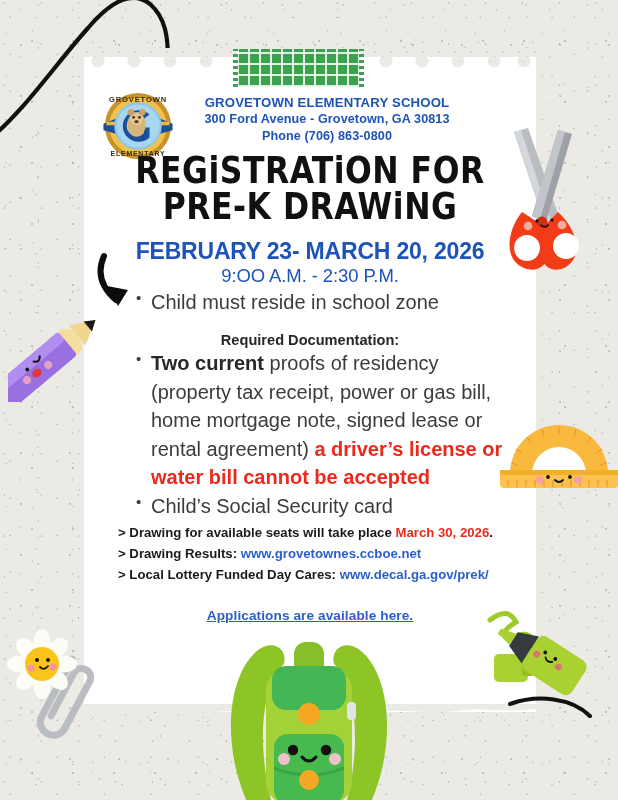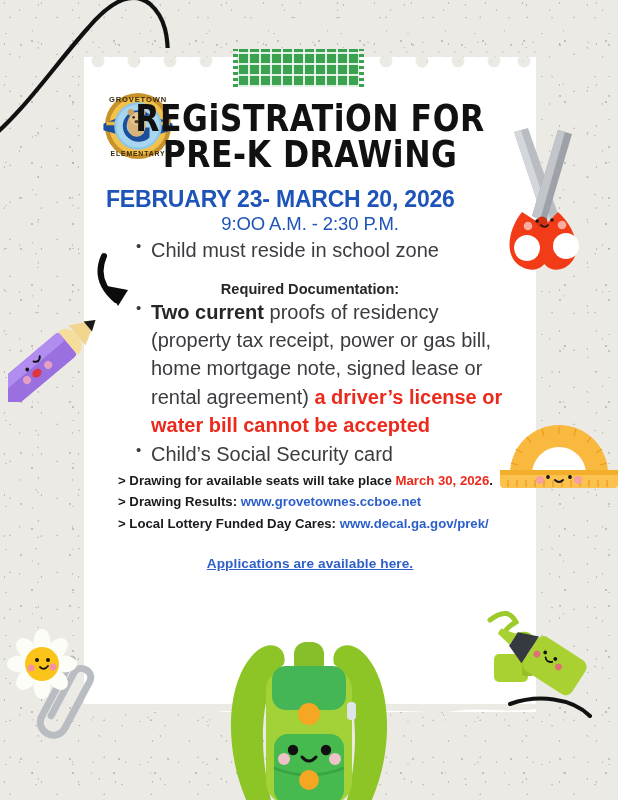--- a/index.html
+++ b/index.html
@@ -111,21 +111,21 @@
     line-height: .96;
     font-weight: 700;
     letter-spacing: .5px;
     margin-top: 11px;
     font-family: "DejaVu Sans", sans-serif;
     font-stretch: condensed;
     transform: scaleY(1.06);
   }
 
   .daterange {
-    text-align: left;
+    text-align: center;
     color: #1e53b8;
     font-weight: 700;
     font-size: 23px;
     line-height: 1.12;
     margin-top: 17px;
     letter-spacing: -.2px;
   }
   .timerange {
     text-align: center;
     color: #1e53b8;
@@ -264,20 +264,25 @@
         <circle cx="44" cy="38" r="1.8" fill="#3a2a14"></circle>
         <circle cx="52" cy="38" r="1.8" fill="#3a2a14"></circle>
         <ellipse cx="48" cy="44" rx="3" ry="2.2" fill="#5a4020"></ellipse>
         <circle cx="40" cy="31" r="4.5" fill="#c9a468"></circle>
         <circle cx="56" cy="31" r="4.5" fill="#c9a468"></circle>
         <text x="50" y="16" font-size="10.5" font-weight="bold" fill="#3a2a10" text-anchor="middle" font-family="'Liberation Sans',sans-serif" letter-spacing="1.2">GROVETOWN</text>
         <text x="50" y="92" font-size="9.5" font-weight="bold" fill="#3a2a10" text-anchor="middle" font-family="'Liberation Sans',sans-serif" letter-spacing="1.2">ELEMENTARY</text>
       </svg>
     </div>
 
+    <div class="school-block">
+      <div class="line1">GROVETOWN ELEMENTARY SCHOOL</div>
+      <div>300 Ford Avenue - Grovetown, GA 30813</div>
+      <div>Phone (706) 863-0800</div>
+    </div>
 
     <div class="headline">
       <div>REGiSTRATiON FOR</div>
       <div>PRE-K DRAWiNG</div>
     </div>
 
     <div class="daterange">FEBRUARY 23- MARCH 20, 2026</div>
     <div class="timerange">9:OO A.M. - 2:30 P.M.</div>
 
     <ul class="bullets">

